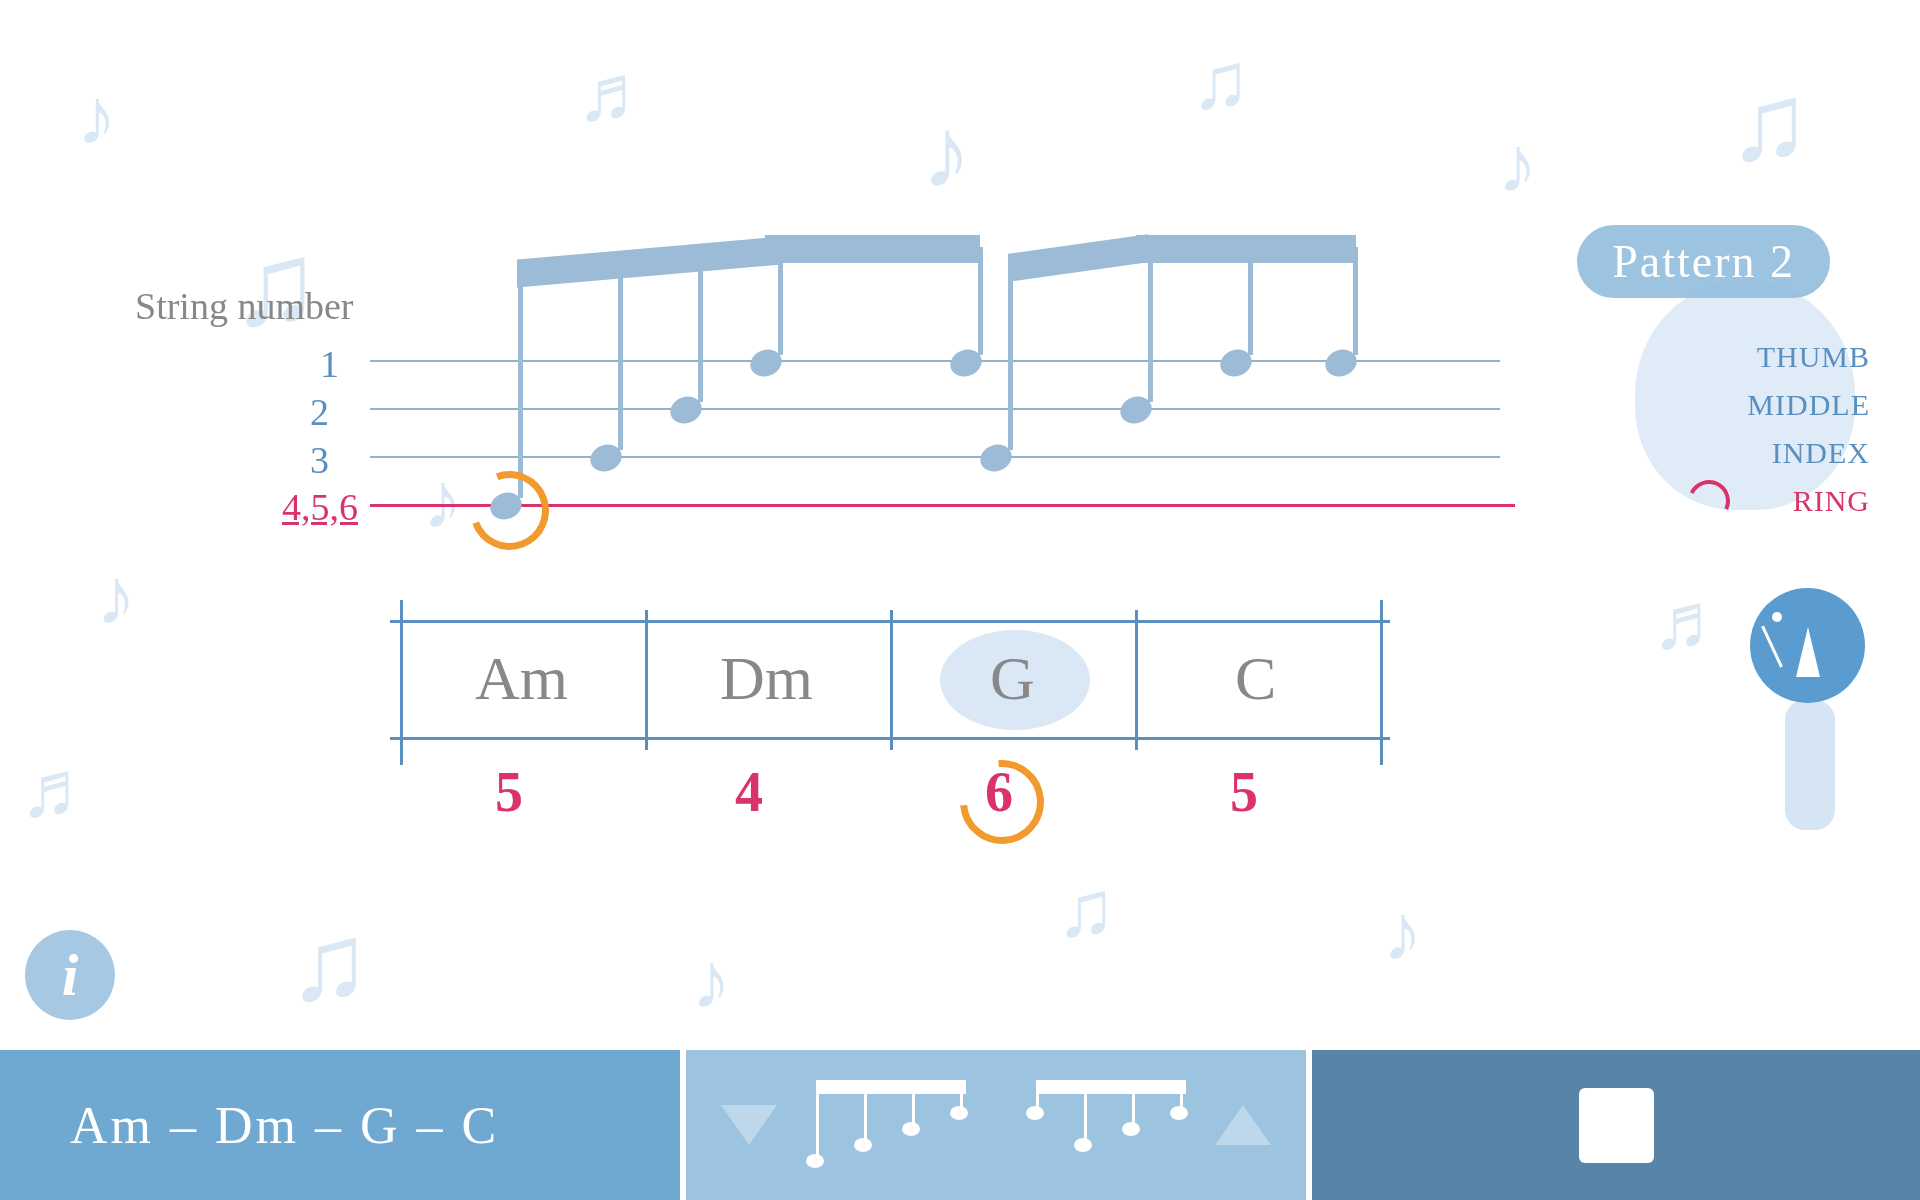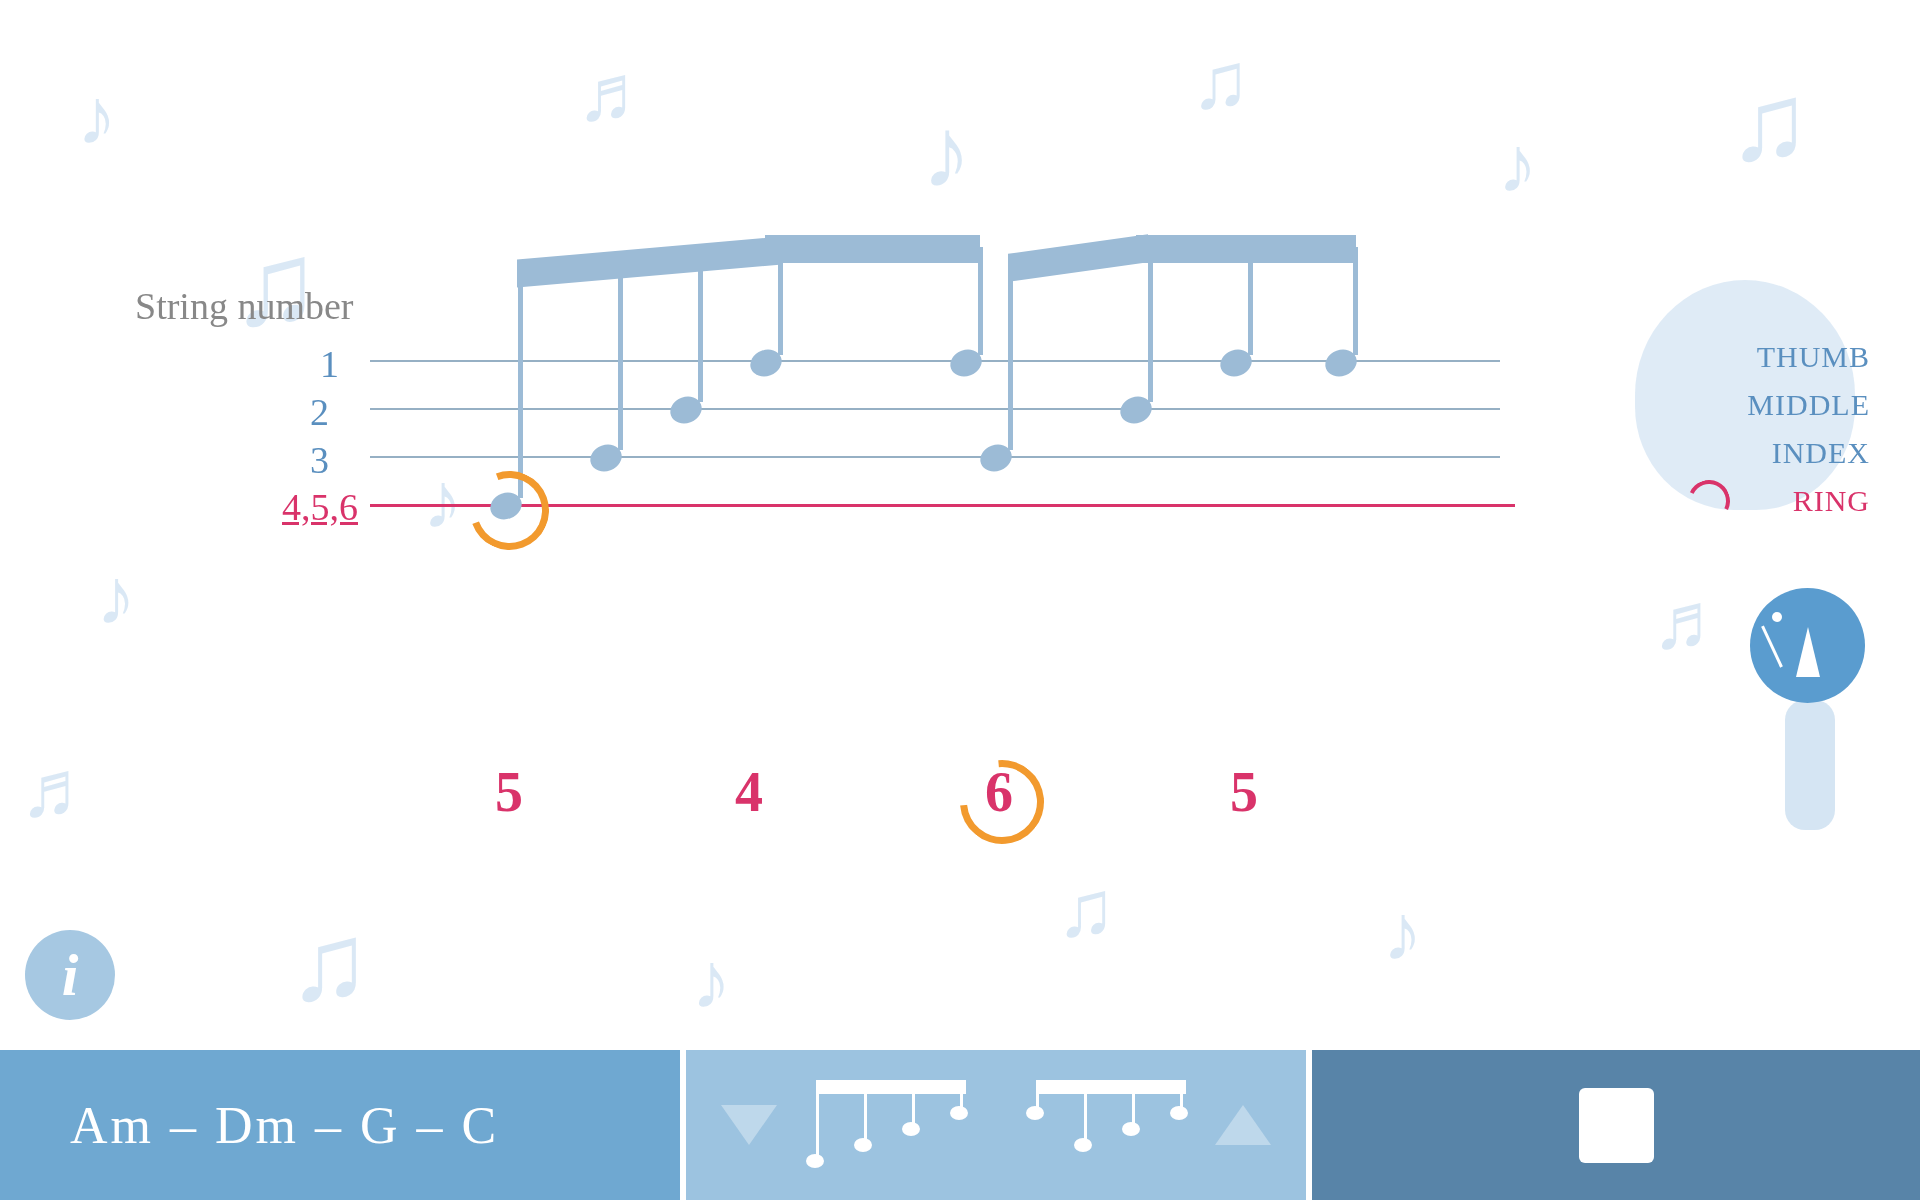--- a/index.html
+++ b/index.html
@@ -104,20 +104,21 @@
   <span class="bgnote" style="left:15%;top:75%;font-size:110px;">♫</span>
   <span class="bgnote" style="left:36%;top:78%;">♪</span>
   <span class="bgnote" style="left:55%;top:72%;">♫</span>
   <span class="bgnote" style="left:72%;top:74%;">♪</span>
   <span class="bgnote" style="left:86%;top:48%;">♬</span>
   <span class="bgnote" style="left:22%;top:38%;">♪</span>
 </div>
 
 <div class="content">
 
+  <div class="pattern-badge">Pattern 2</div>
   <div class="hand-bg"></div>
 
   <div class="string-num-label">String number</div>
   <div class="string-num-1">1</div>
   <div class="string-num-2">2</div>
   <div class="string-num-3">3</div>
   <div class="string-num-456">4,5,6</div>
 
   <div class="finger-label fl-ring">THUMB</div>
   <div class="finger-label fl-middle">MIDDLE</div>
@@ -168,20 +169,34 @@
     <div class="note" style="left:955px;top:-10px;">
       <div class="note-head"></div>
         <div class="note-stem" style="height:108px;top:-103px;"></div>
     </div>
     <div class="note" style="left:850px;top:-10px;">
       <div class="note-head"></div>
         <div class="note-stem" style="height:108px;top:-103px;"></div>
     </div>
   </div>
 
+  <div class="chord-grid">
+    <div class="h h0"></div>
+      <div class="h h1"></div>
+    <div class="v v0"></div>
+      <div class="v v1"></div>
+      <div class="v v2"></div>
+      <div class="v v3"></div>
+      <div class="v v4"></div>
+    <div class="chord-highlight" style="left:540px;"></div>
+    <div class="chord-name" style="left:75px;">Am</div>
+    <div class="chord-name" style="left:320px;">Dm</div>
+    <div class="chord-name" style="left:590px;">G</div>
+    <div class="chord-name" style="left:835px;">C</div>
+  </div>
 
   <div class="chord-bass" style="left:495px;">5</div>
   <div class="chord-bass" style="left:735px;">4</div>
   <div class="chord-bass" style="left:985px;">6</div>
   <div class="bass-circle" style="left:960px;top:760px;"></div>
   <div class="chord-bass" style="left:1230px;">5</div>
 
   <div class="info-btn">
     <span>i</span>
   </div>

